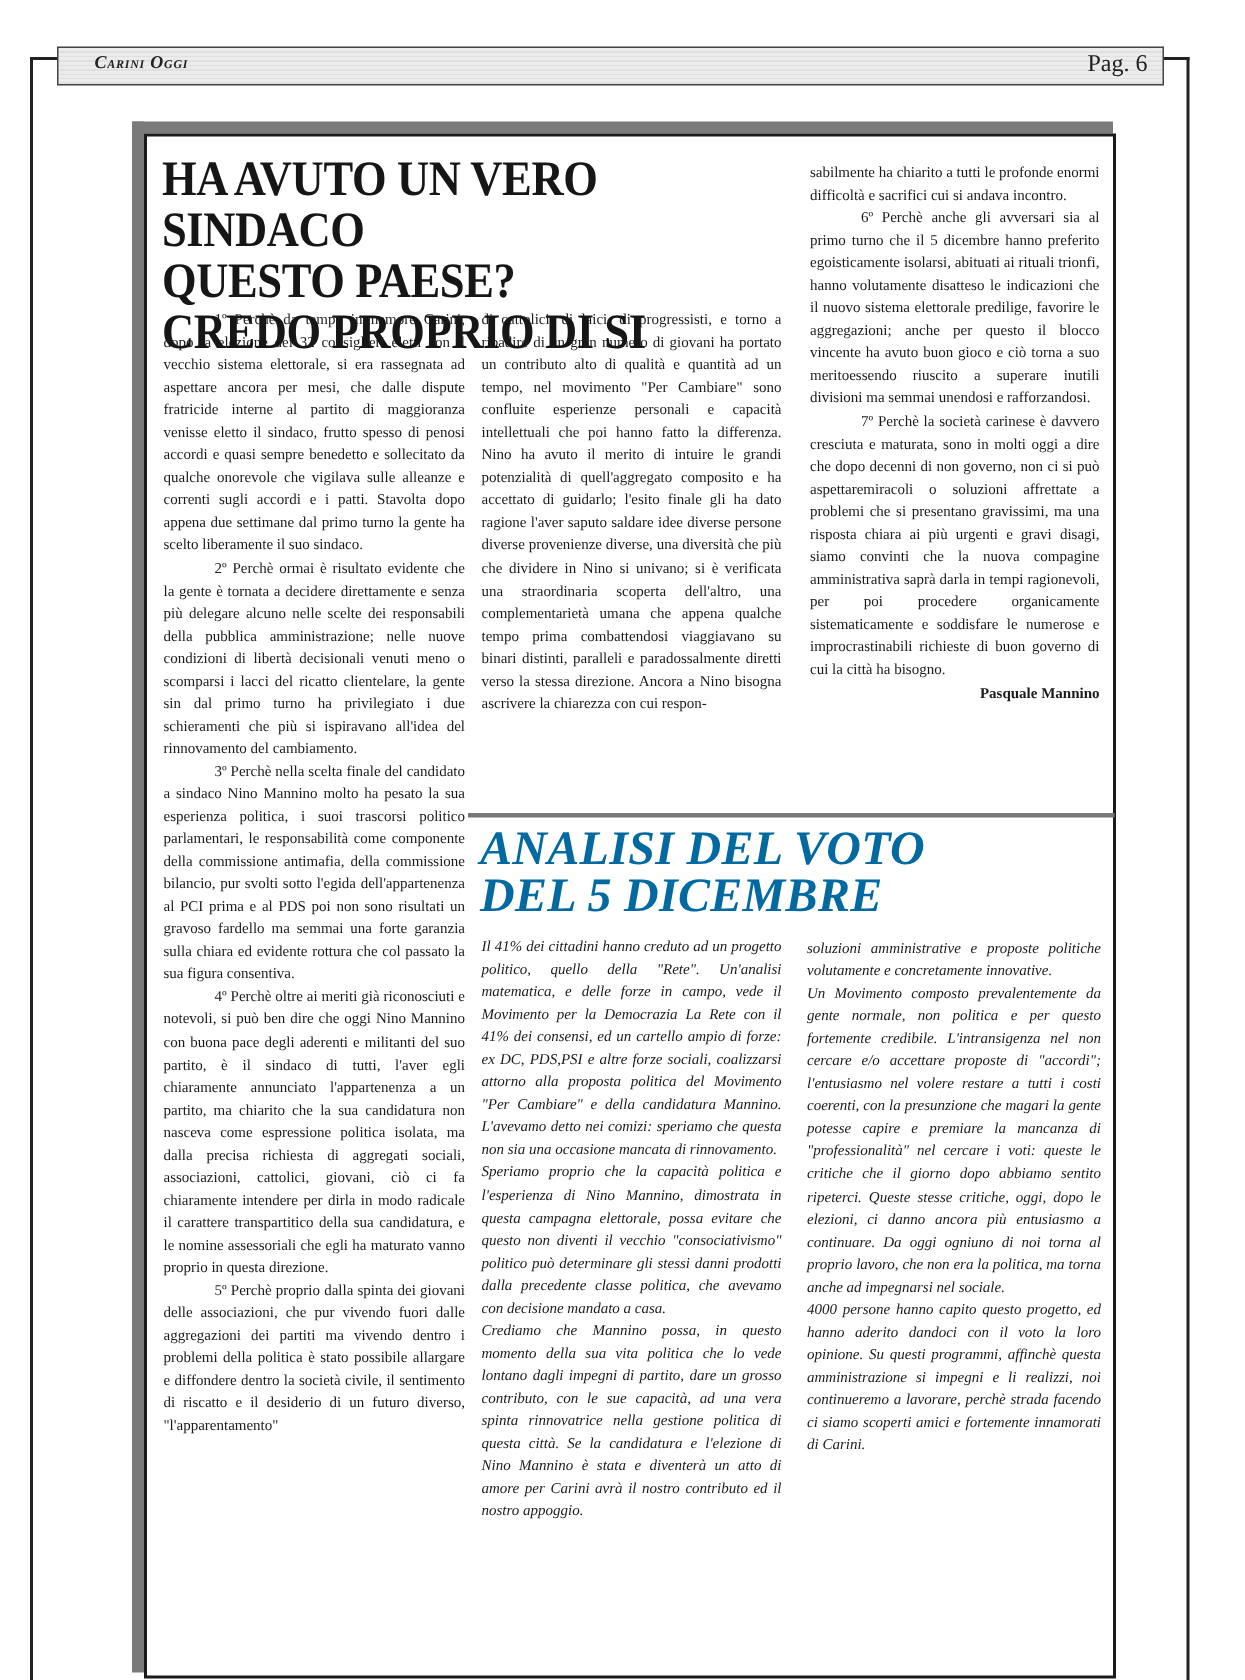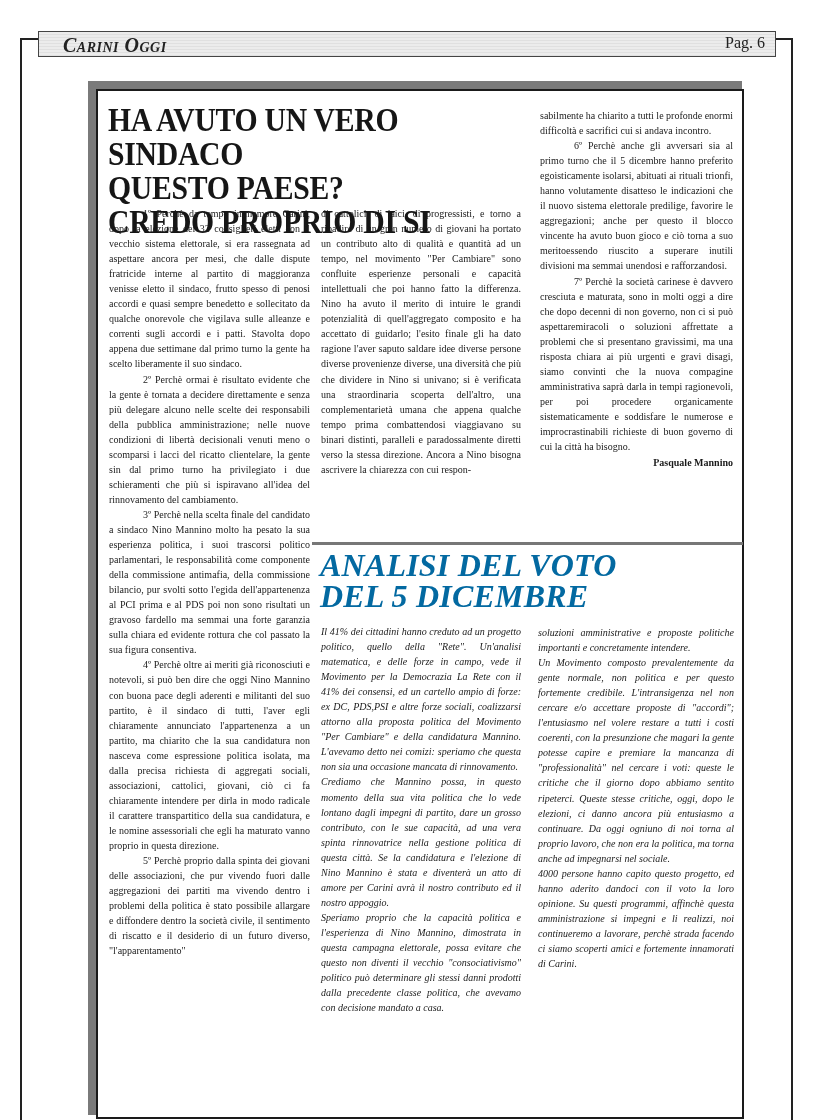--- a/index.html
+++ b/index.html
@@ -6,21 +6,21 @@
   body { width: 830px; height: 1120px; position: relative; overflow: hidden; font-family: "Liberation Serif", serif; color: #1a1a1a; }
 
   .outer-left { position: absolute; left: 20px; top: 38px; width: 2px; height: 1082px; background: #222; }
   .outer-right { position: absolute; left: 791px; top: 38px; width: 2px; height: 1082px; background: #222; }
   .outer-tick-left { position: absolute; left: 20px; top: 38px; width: 18px; height: 2px; background: #222; }
   .outer-tick-right { position: absolute; left: 775px; top: 38px; width: 18px; height: 2px; background: #222; }
 
   .masthead { position: absolute; left: 38px; top: 31px; width: 736px; height: 24px;
     border: 1.5px solid #444; background: #ececec;
     background-image: repeating-linear-gradient(0deg, rgba(0,0,0,0.05) 0 1px, transparent 1px 3px); }
-  .masthead-title { position: absolute; left: 24px; top: 2px; font-family: "Liberation Serif", serif; font-style: italic; font-size: 20px; letter-spacing: 0.5px; color: #222; font-variant: small-caps; font-weight: bold; }
+  .masthead-title { position: absolute; left: 24px; top: 2px; font-family: "Liberation Serif", serif; font-style: italic; font-size: 12px; letter-spacing: 0.5px; color: #222; font-variant: small-caps; font-weight: bold; }
   .masthead-page { position: absolute; right: 10px; top: 2px; font-family: "Liberation Serif", serif; font-weight: normal; font-size: 16px; color: #222; }
 
   .shadow-bar-top { position: absolute; left: 88px; top: 81px; width: 654px; height: 9px; background: #7a7a7a; }
   .shadow-bar-left { position: absolute; left: 88px; top: 81px; width: 8px; height: 1034px; background: #7a7a7a; }
 
   .frame { position: absolute; left: 96px; top: 89px; width: 648px; height: 1030px; border: 2px solid #1a1a1a; border-bottom: 2px solid #1a1a1a; background: #fff; box-sizing: border-box; }
 
   .col { position: absolute; font-size: 10px; line-height: 15.05px; text-align: justify; }
   .col p { margin: 0; }
   .indent { text-indent: 34px; }
@@ -84,23 +84,23 @@
 
 <div class="divider"></div>
 
 <div class="headline2">
   <div>ANALISI DEL VOTO</div>
   <div>DEL 5 DICEMBRE</div>
 </div>
 
 <div class="col col4 ital">
   <p>Il 41% dei cittadini hanno creduto ad un progetto politico, quello della "Rete". Un'analisi matematica, e delle forze in campo, vede il Movimento per la Democrazia La Rete con il 41% dei consensi, ed un cartello ampio di forze: ex DC, PDS,PSI e altre forze sociali, coalizzarsi attorno alla proposta politica del Movimento "Per Cambiare" e della candidatura Mannino. L'avevamo detto nei comizi: speriamo che questa non sia una occasione mancata di rinnovamento.</p>
+  <p>Speriamo proprio che la capacità politica e l'esperienza di Nino Mannino, dimostrata in questa campagna elettorale, possa evitare che questo non diventi il vecchio "consociativismo" politico può determinare gli stessi danni prodotti dalla precedente classe politica, che avevamo con decisione mandato a casa.</p>
   <p>Crediamo che Mannino possa, in questo momento della sua vita politica che lo vede lontano dagli impegni di partito, dare un grosso contributo, con le sue capacità, ad una vera spinta rinnovatrice nella gestione politica di questa città. Se la candidatura e l'elezione di Nino Mannino è stata e diventerà un atto di amore per Carini avrà il nostro contributo ed il nostro appoggio.</p>
-  <p>Speriamo proprio che la capacità politica e l'esperienza di Nino Mannino, dimostrata in questa campagna elettorale, possa evitare che questo non diventi il vecchio "consociativismo" politico può determinare gli stessi danni prodotti dalla precedente classe politica, che avevamo con decisione mandato a casa.</p>
 
 </div>
 
 <div class="col col5 ital">
-  <p>soluzioni amministrative e proposte politiche importanti e concretamente intendere.</p>
+  <p>soluzioni amministrative e proposte politiche volutamente e concretamente innovative.</p>
   <p>Un Movimento composto prevalentemente da gente normale, non politica e per questo fortemente credibile. L'intransigenza nel non cercare e/o accettare proposte di "accordi"; l'entusiasmo nel volere restare a tutti i costi coerenti, con la presunzione che magari la gente potesse capire e premiare la mancanza di "professionalità" nel cercare i voti: queste le critiche che il giorno dopo abbiamo sentito ripeterci. Queste stesse critiche, oggi, dopo le elezioni, ci danno ancora più entusiasmo a continuare. Da oggi ogniuno di noi torna al proprio lavoro, che non era la politica, ma torna anche ad impegnarsi nel sociale.</p>
   <p>4000 persone hanno capito questo progetto, ed hanno aderito dandoci con il voto la loro opinione. Su questi programmi, affinchè questa amministrazione si impegni e li realizzi, noi continueremo a lavorare, perchè strada facendo ci siamo scoperti amici e fortemente innamorati di Carini.</p>
 
 </div>
 
 </body></html>

